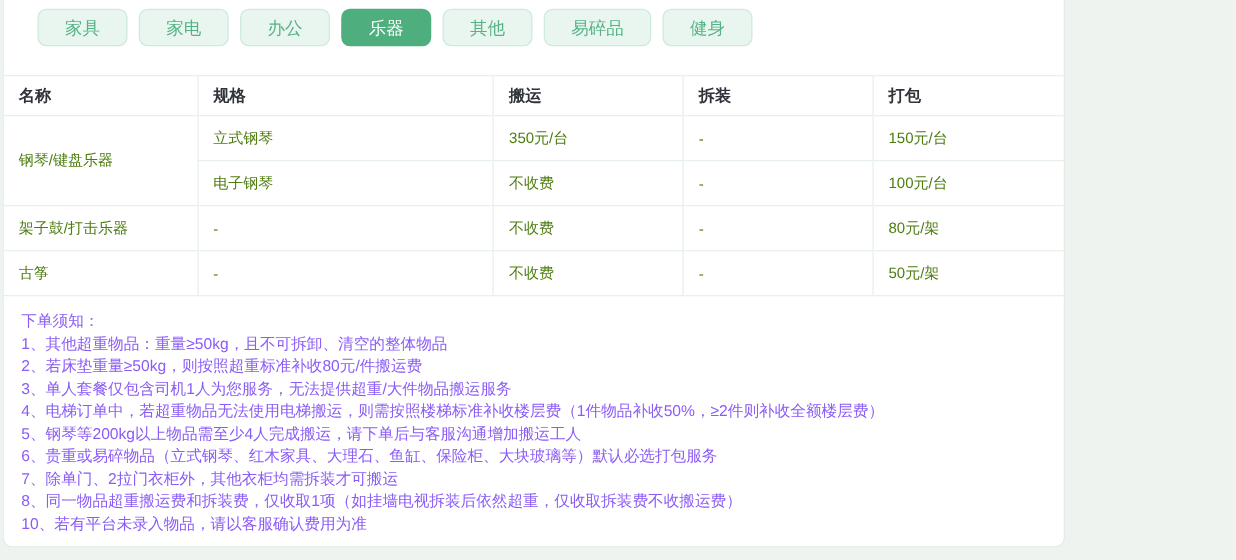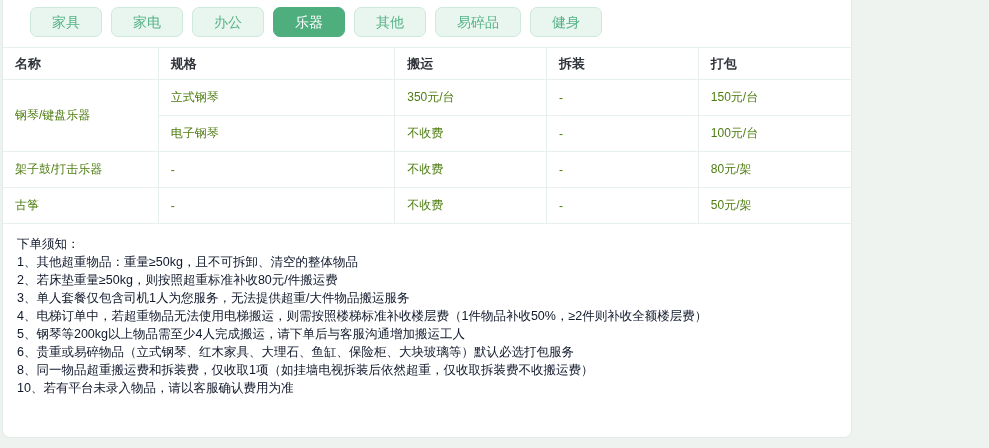--- a/index.html
+++ b/index.html
@@ -45,21 +45,21 @@
     border-color:#4fae7e;
     color:#ffffff;
     font-weight:normal;
   }
   
   table{
     width:100%;
     border-collapse:collapse;
     table-layout:fixed;
     border-top:1px solid #e7f0ea;
-    margin-top:2px;
+    margin-top:15px;
   }
   th,td{
     box-sizing:border-box;
     text-align:left;
     padding:0 12px;
     border-bottom:1px solid #e7f0ea;
     border-left:1px solid #e7f0ea;
     overflow:hidden;
     white-space:nowrap;
   }
@@ -73,21 +73,21 @@
     height:36px;
     font-size:12px;
     color:#4d7c0f;
     vertical-align:middle;
   }
   .first{border-left:none;}
   
   .notes{
     padding:11px 16px 0 14px;
     font-size:12.5px;
-    color:#0f172a;
+    color:#8b5cf6;
   }
   .notes div{
     line-height:18px;
     white-space:nowrap;
   }
 </style>
 </head>
 <body>
 
 <div class="card">
@@ -151,17 +151,18 @@
   </table>
 
   <div class="notes">
     <div>下单须知：</div>
     <div>1、其他超重物品：重量≥50kg，且不可拆卸、清空的整体物品</div>
     <div>2、若床垫重量≥50kg，则按照超重标准补收80元/件搬运费</div>
     <div>3、单人套餐仅包含司机1人为您服务，无法提供超重/大件物品搬运服务</div>
     <div>4、电梯订单中，若超重物品无法使用电梯搬运，则需按照楼梯标准补收楼层费（1件物品补收50%，≥2件则补收全额楼层费）</div>
     <div>5、钢琴等200kg以上物品需至少4人完成搬运，请下单后与客服沟通增加搬运工人</div>
     <div>6、贵重或易碎物品（立式钢琴、红木家具、大理石、鱼缸、保险柜、大块玻璃等）默认必选打包服务</div>
+    <div>7、除单门、2拉门衣柜外，其他衣柜均需拆装才可搬运</div>
     <div>8、同一物品超重搬运费和拆装费，仅收取1项（如挂墙电视拆装后依然超重，仅收取拆装费不收搬运费）</div>
     <div>10、若有平台未录入物品，请以客服确认费用为准</div>
   </div>
 
 </div>
 
 </body></html>

